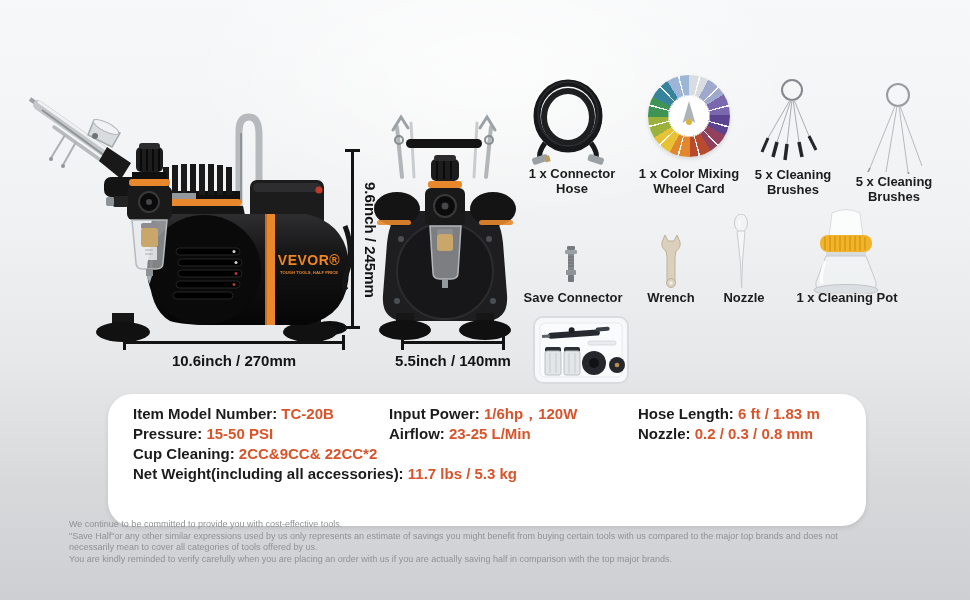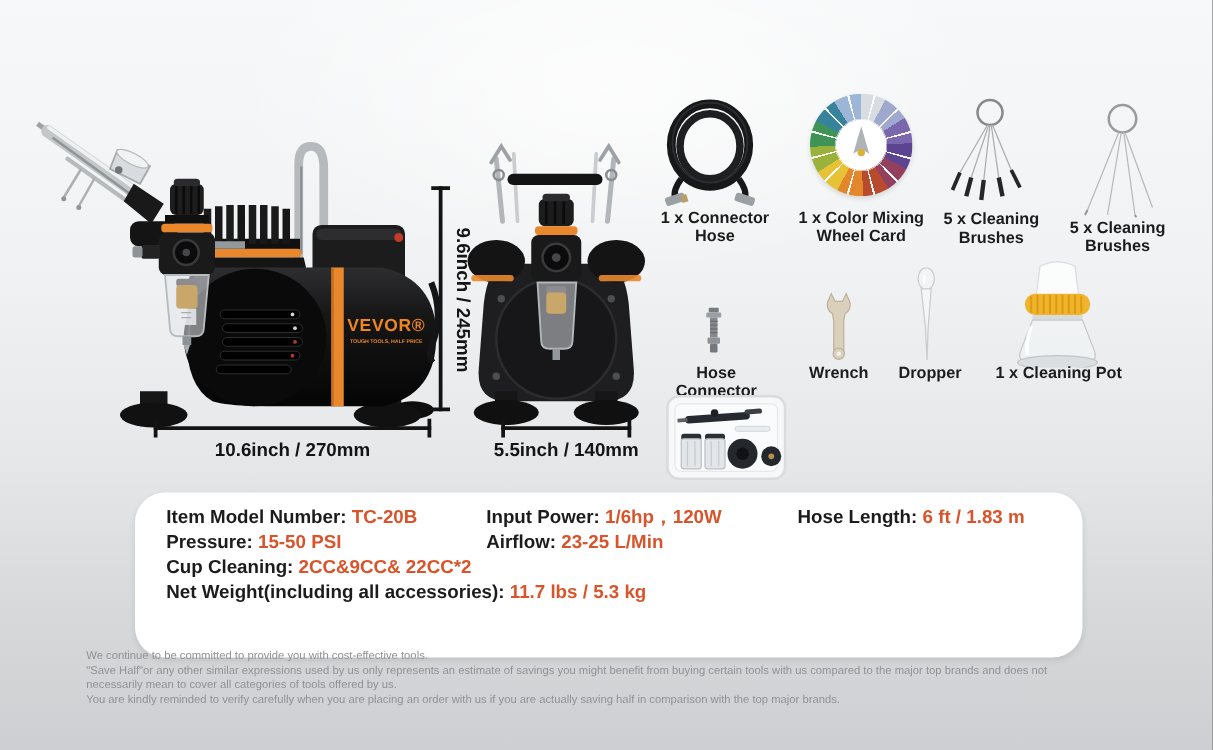--- a/index.html
+++ b/index.html
@@ -270,35 +270,35 @@
     <rect x="6" y="0" width="8" height="4" rx="1" fill="#777c80"></rect>
     <rect x="4" y="4" width="12" height="4" rx="1" fill="#9aa0a4"></rect>
     <rect x="7" y="8" width="6" height="16" fill="#85898d"></rect>
     <line x1="7" y1="11" x2="13" y2="11" stroke="#6a6e72" stroke-width="1"></line>
     <line x1="7" y1="14" x2="13" y2="14" stroke="#6a6e72" stroke-width="1"></line>
     <line x1="7" y1="17" x2="13" y2="17" stroke="#6a6e72" stroke-width="1"></line>
     <line x1="7" y1="20" x2="13" y2="20" stroke="#6a6e72" stroke-width="1"></line>
     <rect x="5" y="24" width="10" height="5" rx="1" fill="#8e9397"></rect>
     <rect x="7" y="29" width="6" height="7" rx="1" fill="#75797d"></rect>
   </svg>
-  <div class="acc-label" style="left:523px;top:290px;width:100px;">Hose Connector</div>
+  <div class="acc-label" style="left:523px;top:290px;width:100px;">Save Connector</div>
 
   <svg class="abs" style="left:656px;top:233px;" width="30" height="58" viewBox="0 0 30 58">
     <path d="M9,2 L6,9 Q5,15 10,18 L11,24 L11,48 Q11,53 15,53 Q19,53 19,48 L19,24 L20,18 Q25,15 24,9 L21,2 L18,8 L12,8 Z" fill="#dbd0bc" stroke="#bdb29c" stroke-width="1"></path>
     <circle cx="15" cy="50" r="4.5" fill="#dbd0bc" stroke="#bdb29c" stroke-width="1"></circle>
     <circle cx="15" cy="50" r="1.8" fill="#eef0f1"></circle>
   </svg>
   <div class="acc-label" style="left:640px;top:290px;width:62px;">Wrench</div>
 
   <svg class="abs" style="left:732px;top:214px;" width="18" height="78" viewBox="0 0 18 78">
     <ellipse cx="9" cy="9" rx="6.5" ry="9" fill="#f1f3f4" stroke="#c8ccce" stroke-width="1"></ellipse>
     <path d="M5,17 L13,17 L10.5,48 L9.6,74 L8.4,48 Z" fill="#f4f6f7" stroke="#c8ccce" stroke-width="1"></path>
     <line x1="7.5" y1="6" x2="7.5" y2="13" stroke="#ffffff" stroke-width="1.6"></line>
   </svg>
-  <div class="acc-label" style="left:713px;top:290px;width:62px;">Dropper</div>
+  <div class="acc-label" style="left:713px;top:290px;width:62px;">Nozzle</div>
 
   <svg class="abs" style="left:804px;top:204px;" width="84" height="90" viewBox="0 0 84 90">
     <path d="M25,33 L28,9 Q42,2 56,9 L59,33 Z" fill="rgba(252,253,253,0.92)" stroke="#dadde0" stroke-width="1"></path>
     <rect x="16" y="31" width="52" height="17" rx="8" fill="#f2b32c"></rect>
     <g stroke="#d99b12" stroke-width="1.6">
       <line x1="21" y1="33" x2="21" y2="46"></line>
         <line x1="26" y1="32" x2="26" y2="47"></line>
         <line x1="31" y1="32" x2="31" y2="47"></line>
       <line x1="36" y1="32" x2="36" y2="47"></line>
         <line x1="41" y1="32" x2="41" y2="47"></line>
@@ -356,20 +356,24 @@
       </div>
       <div class="spec-row spec-grid">
         <div>
           <span>Pressure:</span>
           <span class="spec-value">15-50 PSI</span>
         </div>
         <div>
           <span>Airflow:</span>
           <span class="spec-value">23-25 L/Min</span>
         </div>
+        <div>
+          <span>Nozzle:</span>
+          <span class="spec-value">0.2 / 0.3 / 0.8 mm</span>
+        </div>
       </div>
       <div class="spec-row">
         <span>Cup Cleaning:</span>
         <span class="spec-value">2CC&amp;9CC&amp; 22CC*2</span>
       </div>
       <div class="spec-row">
         <span>Net Weight(including all accessories):</span>
         <span class="spec-value">11.7 lbs / 5.3 kg</span>
       </div>
     </div>

